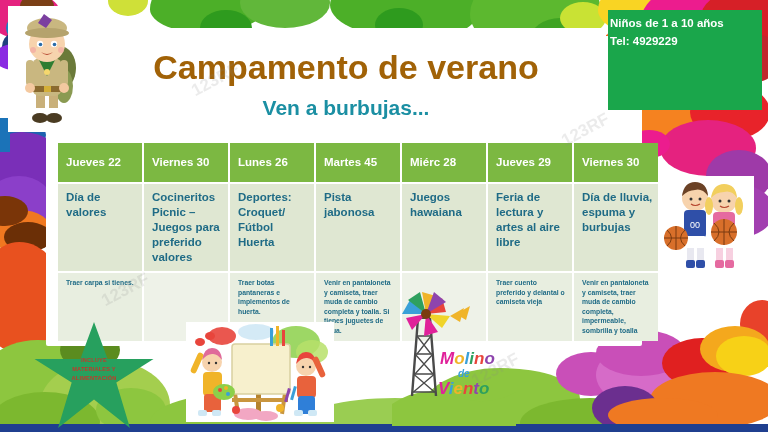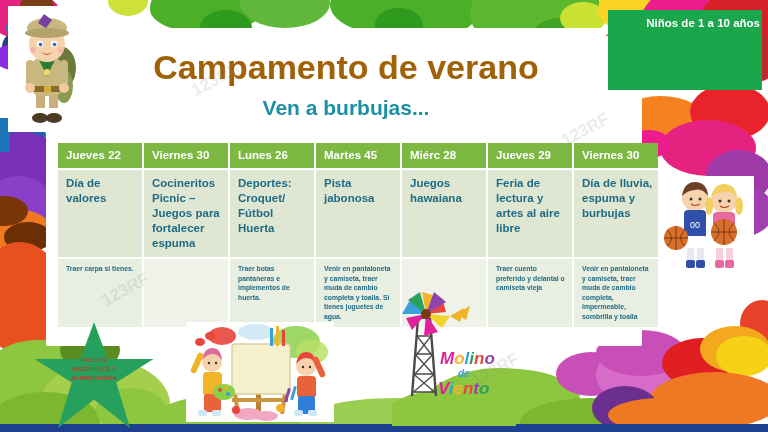--- a/index.html
+++ b/index.html
@@ -125,25 +125,25 @@
     left: 8px; top: 6px;
     width: 78px; height: 126px;
     background: #ffffff;
     z-index: 6;
   }
 
   
   .info-box {
     position: absolute;
     left: 608px; top: 10px;
-    width: 154px; height: 80px;
+    width: 154px; height: 100px;
     background: #1aa64b;
     z-index: 8;
     padding: 4px 2px 0 2px;
-    text-align: right;
+    text-align: left;
   }
   .info-line {
     color: #ffffff;
     font-size: 11.5px;
     line-height: 18px;
     font-weight: 600;
     white-space: nowrap;
   }
 
   
@@ -179,21 +179,21 @@
     z-index: 7;
     table-layout: fixed;
   }
   .cal th {
     background: #7cb842;
     color: #ffffff;
     font-size: 11.5px;
     font-weight: bold;
     text-align: left;
     padding: 5px 6px 6px 8px;
-    height: 25px;
+    height: 39px;
     vertical-align: middle;
   }
   .cal td.act {
     background: #dfe7d2;
     color: #1f6b86;
     font-size: 11.5px;
     font-weight: 600;
     vertical-align: top;
     padding: 6px 5px 6px 8px;
     height: 84px;
@@ -391,41 +391,42 @@
       <circle cx="32.5" cy="38.5" r="1.8" fill="#2a6ca8"></circle>
       <circle cx="46.5" cy="38.5" r="1.8" fill="#2a6ca8"></circle>
       <path d="M33 46 Q39 52 45 46 Q39 50 33 46 Z" fill="#b5452f"></path>
       <circle cx="25" cy="44" r="3" fill="#f2a0a0" opacity="0.6"></circle>
       <circle cx="53" cy="44" r="3" fill="#f2a0a0" opacity="0.6"></circle>
     </svg>
   </div>
 
   <div class="info-box">
     <div class="info-line">Niños de 1 a 10 años</div>
+    <div class="info-line">Tel: 4929229</div>
   </div>
 
   <div class="title">Campamento de verano</div>
   <div class="subtitle">Ven a burbujas...</div>
 
   <table class="cal">
     <thead>
       <tr>
         <th>Jueves 22</th>
         <th>Viernes 30</th>
         <th>Lunes 26</th>
         <th>Martes 45</th>
         <th>Miérc 28</th>
         <th>Jueves 29</th>
         <th>Viernes 30</th>
       </tr>
     </thead>
     <tbody>
       <tr>
         <td class="act">Día de valores</td>
-        <td class="act">Cocineritos Picnic – Juegos para fortalecer espuma</td>
+        <td class="act">Cocineritos Picnic – Juegos para preferido valores</td>
         <td class="act">Deportes: Croquet/ Fútbol Huerta</td>
         <td class="act">Pista jabonosa</td>
         <td class="act">Juegos hawaiana</td>
         <td class="act">Feria de lectura y artes al aire libre</td>
         <td class="act">Día de lluvia, espuma y burbujas</td>
       </tr>
       <tr>
         <td class="note">Traer carpa  si tienes.</td>
         <td class="note empty"></td>
         <td class="note">Traer botas pantaneras e implementos de huerta.</td>

